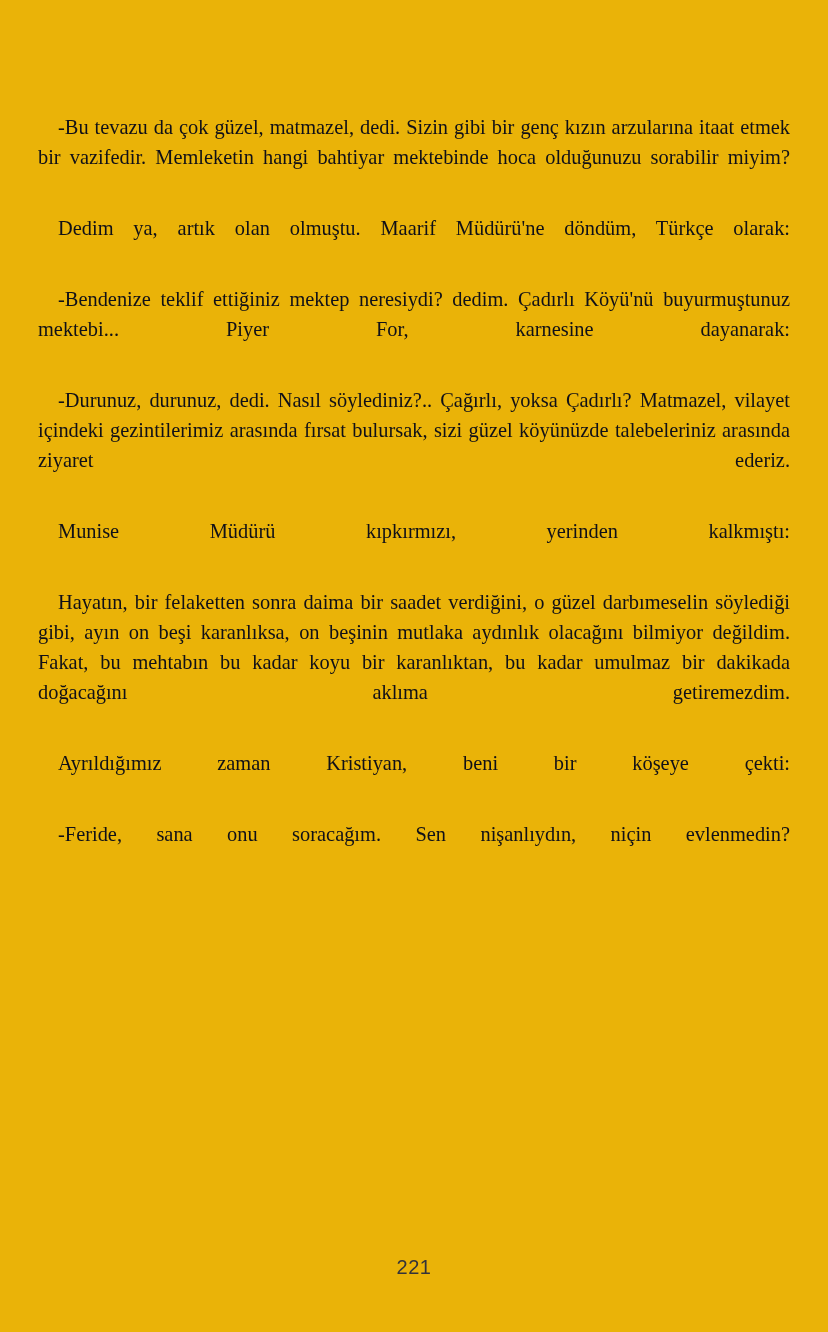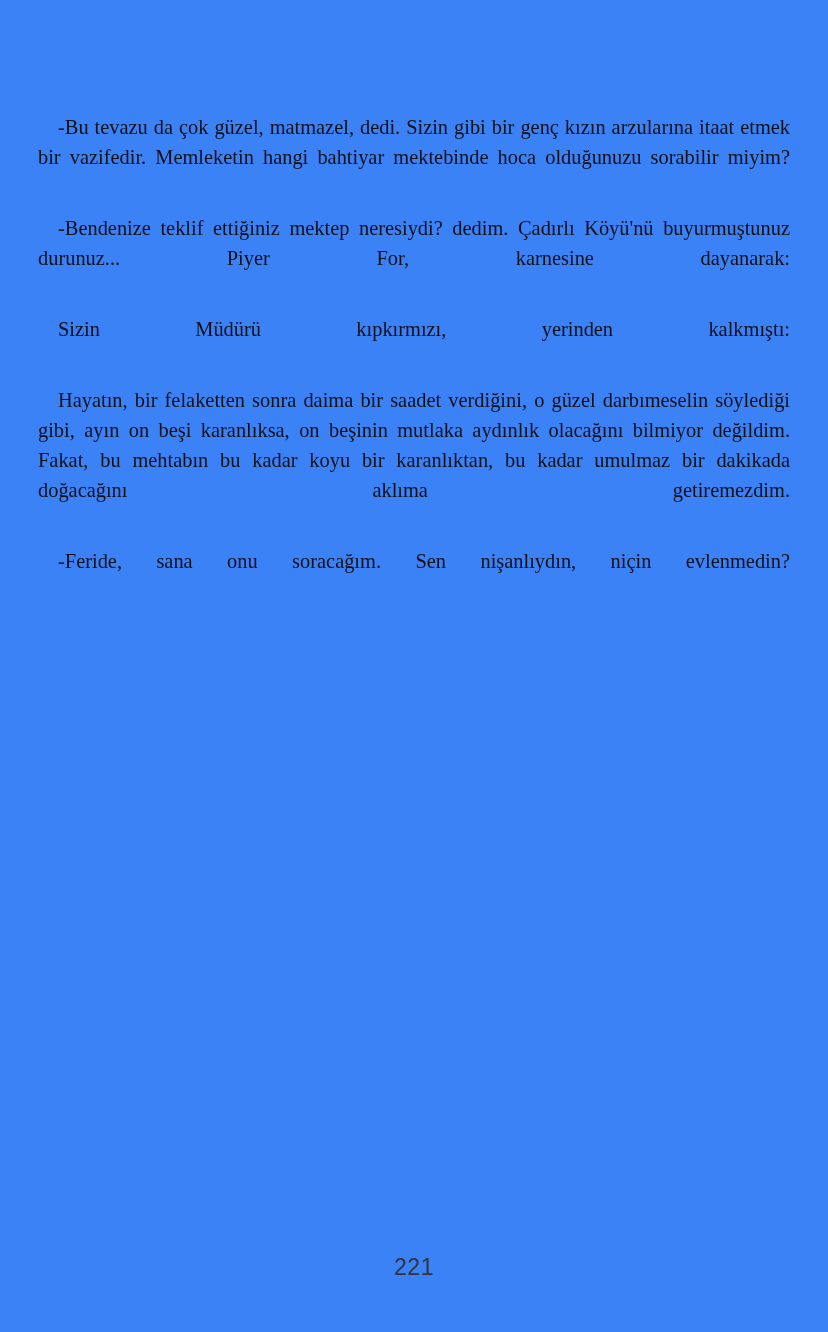--- a/index.html
+++ b/index.html
@@ -14,21 +14,21 @@
     font-family: "Liberation Serif", "DejaVu Serif", serif;
     color: #101018;
     overflow: hidden;
   }
 
   .page {
     position: relative;
     width: 828px;
     height: 1332px;
     box-sizing: border-box;
-    background: #3b82f6;
+    background: #eab308;
   }
 
   .text-column {
     position: absolute;
     left: 38px;
     top: 112px;
     width: 752px;
   }
 
   .para {
@@ -52,35 +52,38 @@
     width: 100%;
   }
 
   .page-number {
     position: absolute;
     left: 0;
     right: 0;
     top: 1255px;
     text-align: center;
     font-family: "Liberation Sans", "DejaVu Sans", sans-serif;
-    font-size: 23px;
+    font-size: 20px;
     line-height: 24px;
     color: #33333a;
     letter-spacing: 0.5px;
   }
 </style>
 </head>
 <body>
 
 <div class="page">
 
   <div class="text-column">
     <p class="para">-Bu tevazu da çok güzel, matmazel, dedi. Sizin gibi bir genç kızın arzularına itaat etmek bir vazifedir. Memleketin hangi bahtiyar mektebinde hoca olduğunuzu sorabilir miyim?</p>
-    <p class="para">-Bendenize teklif ettiğiniz mektep neresiydi? dedim. Çadırlı Köyü'nü buyurmuştunuz durunuz... Piyer For, karnesine dayanarak:</p>
-    <p class="para">Sizin Müdürü kıpkırmızı, yerinden kalkmıştı:</p>
+    <p class="para">Dedim ya, artık olan olmuştu. Maarif Müdürü'ne döndüm, Türkçe olarak:</p>
+    <p class="para">-Bendenize teklif ettiğiniz mektep neresiydi? dedim. Çadırlı Köyü'nü buyurmuştunuz mektebi... Piyer For, karnesine dayanarak:</p>
+    <p class="para">-Durunuz, durunuz, dedi. Nasıl söylediniz?.. Çağırlı, yoksa Çadırlı? Matmazel, vilayet içindeki gezintilerimiz arasında fırsat bulursak, sizi güzel köyünüzde talebeleriniz arasında ziyaret ederiz.</p>
+    <p class="para">Munise Müdürü kıpkırmızı, yerinden kalkmıştı:</p>
     <p class="para">Hayatın, bir felaketten sonra daima bir saadet verdiğini, o güzel darbımeselin söylediği gibi, ayın on beşi karanlıksa, on beşinin mutlaka aydınlık olacağını bilmiyor değildim. Fakat, bu mehtabın bu kadar koyu bir karanlıktan, bu kadar umulmaz bir dakikada doğacağını aklıma getiremezdim.</p>
+    <p class="para">Ayrıldığımız zaman Kristiyan, beni bir köşeye çekti:</p>
     <p class="para">-Feride, sana onu soracağım. Sen nişanlıydın, niçin evlenmedin?</p>
 
   </div>
 
   <div class="page-number">221</div>
 
 </div>
 
 </body></html>

